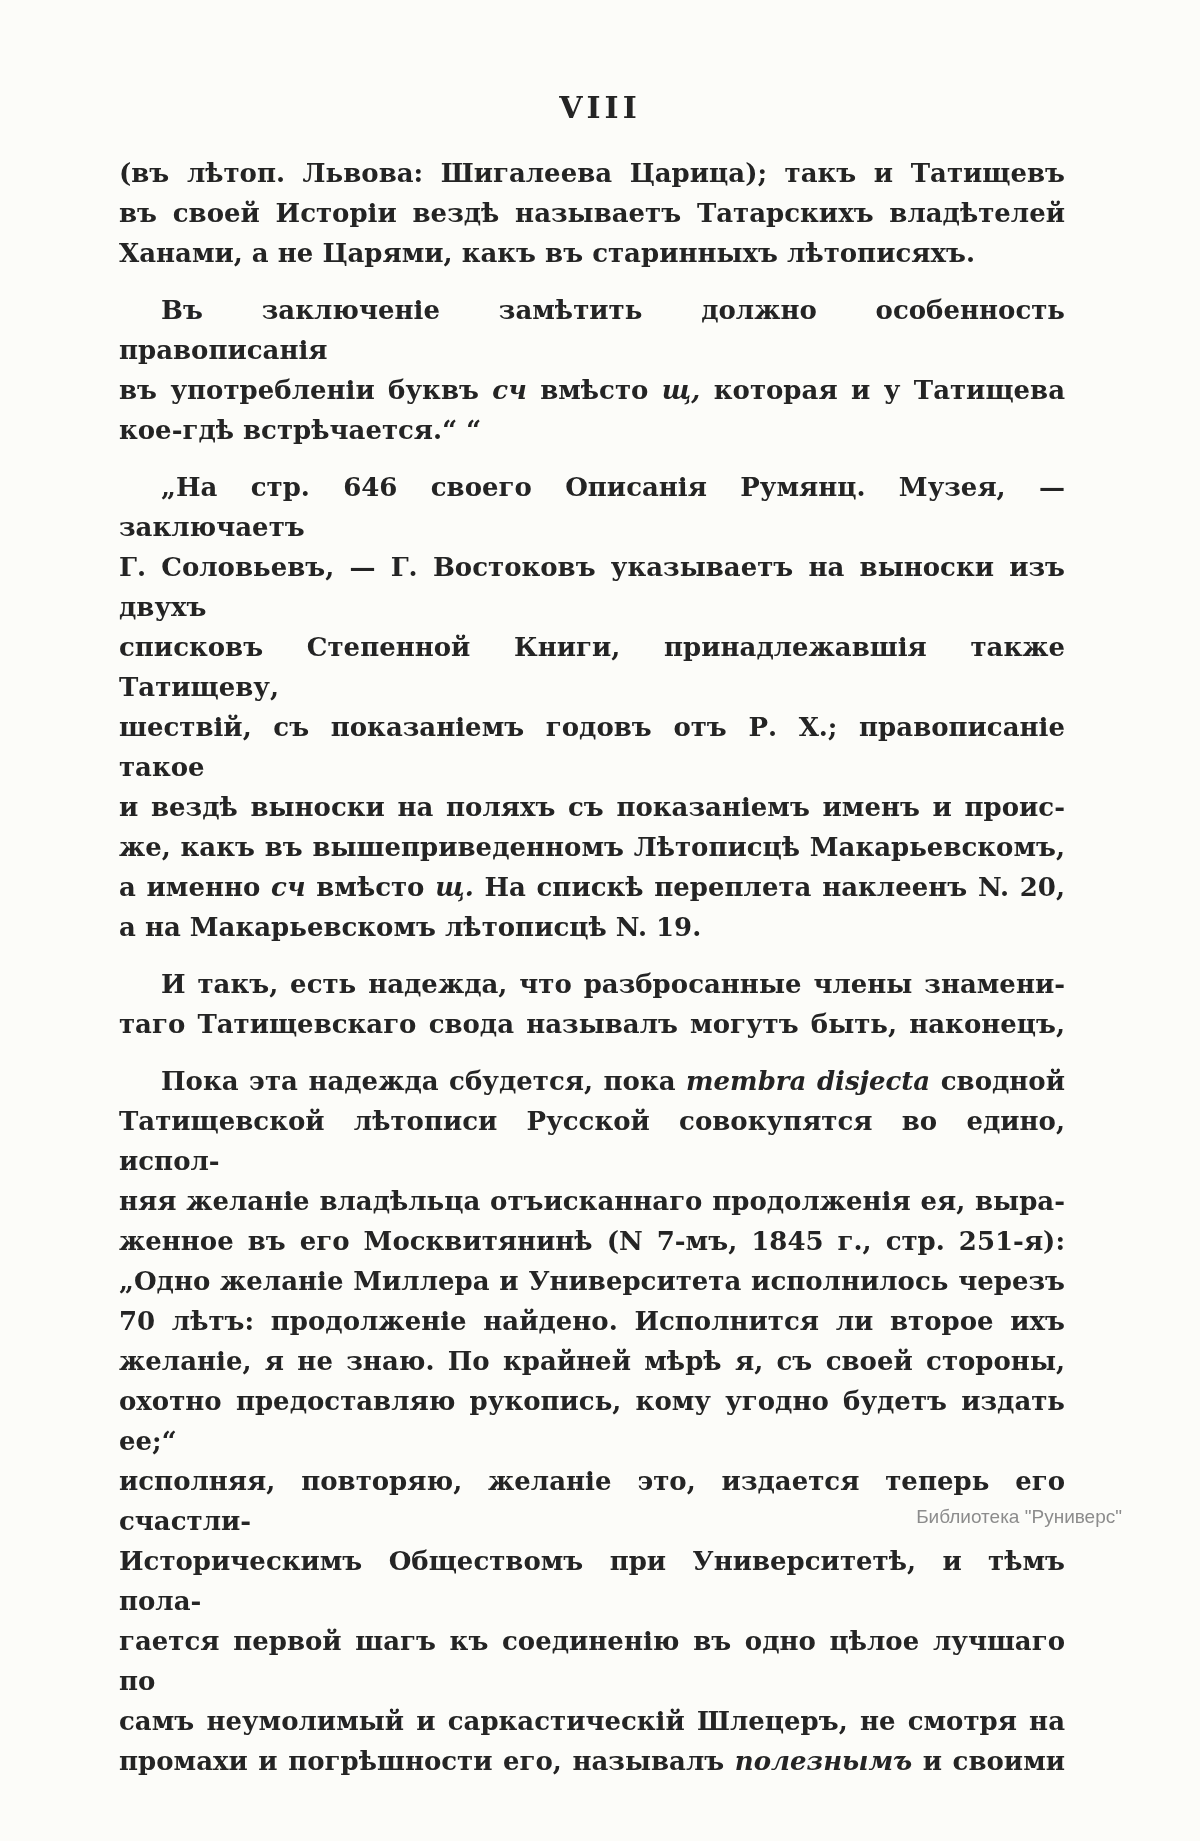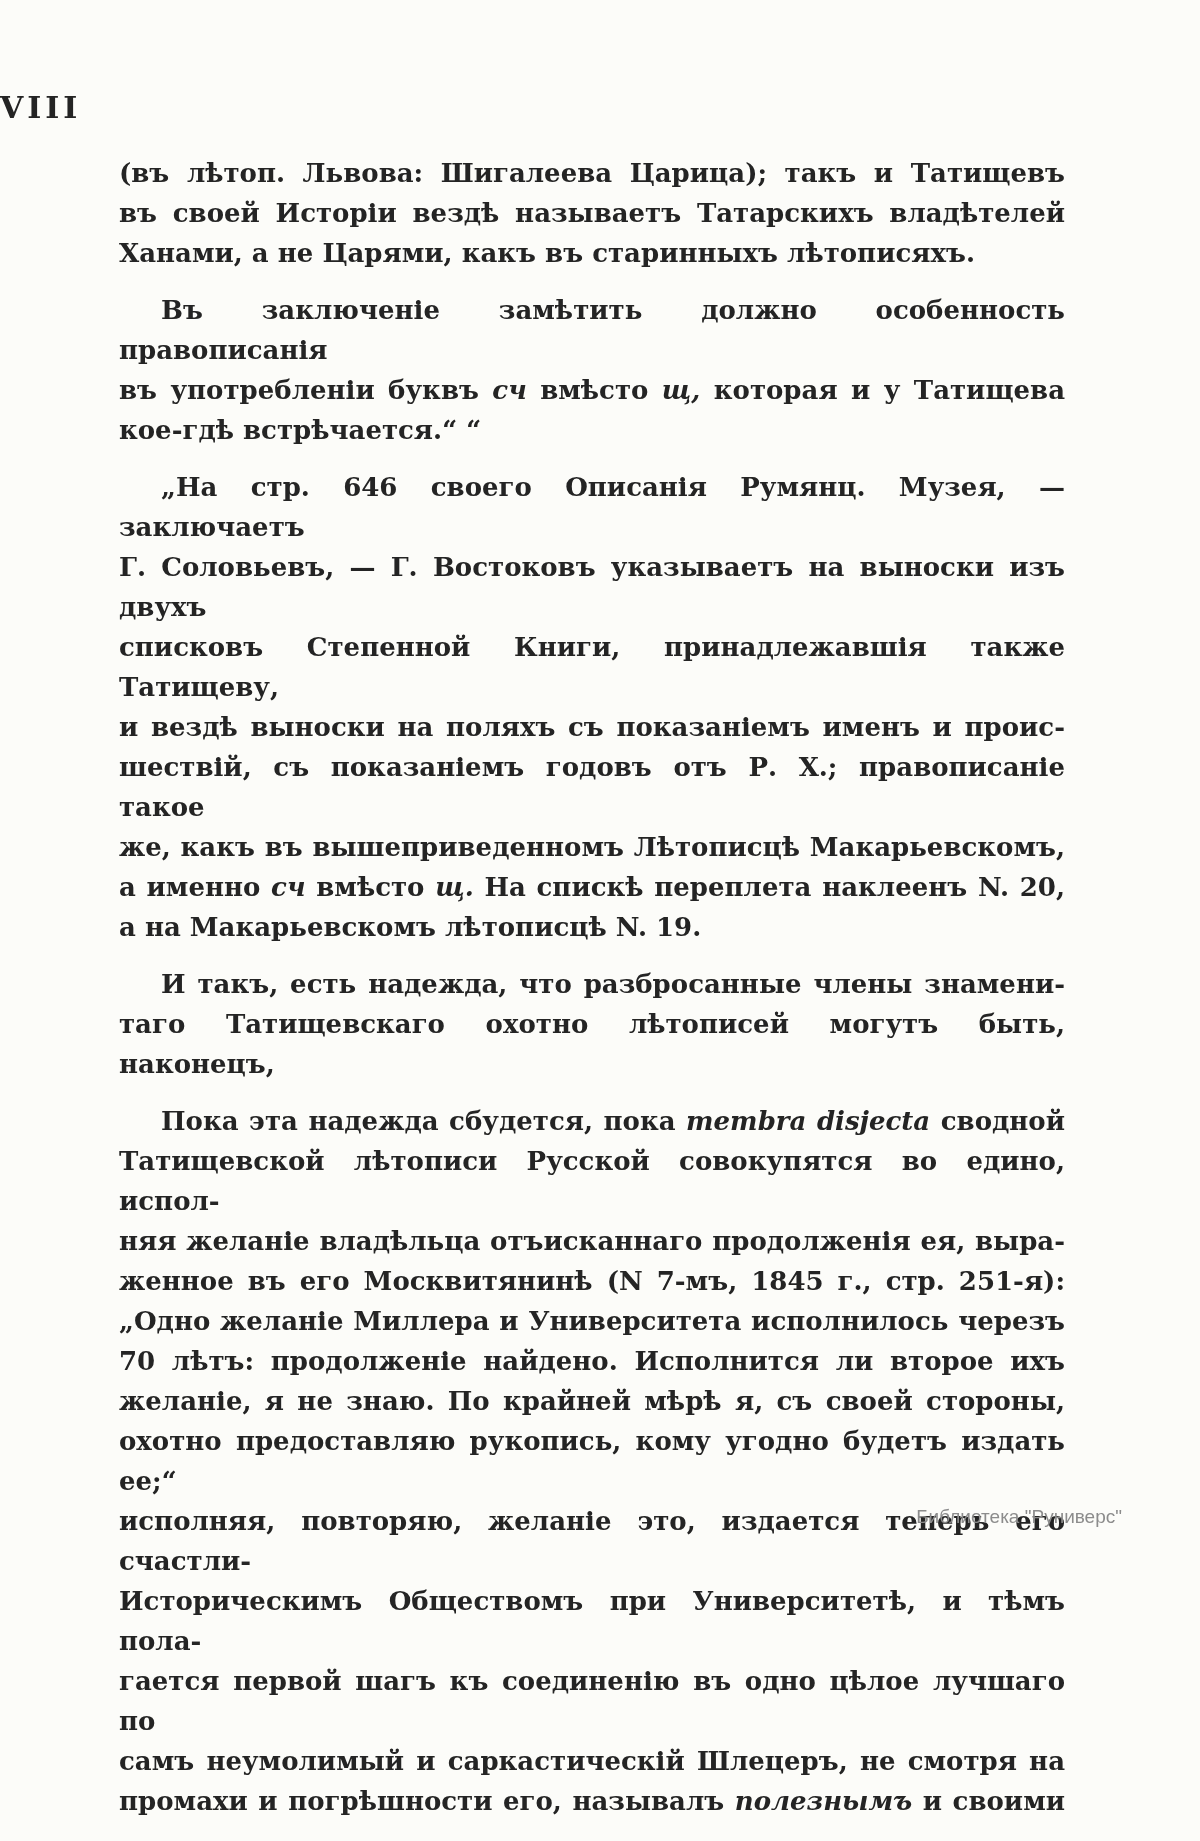--- a/index.html
+++ b/index.html
@@ -8,20 +8,21 @@
     width: 1200px;
     height: 1841px;
     margin: 0 auto;
     background: #fcfcf9;
     font-family: "DejaVu Serif", "Liberation Serif", serif;
     color: #242424;
     overflow: hidden;
   }
   .page-number {
     padding-top: 90px;
+    text-align: center;
     font-size: 30px;
     font-weight: 700;
     letter-spacing: 4px;
   }
   .text-block {
     width: 962px;
     margin: 28px auto 0 auto;
     font-size: 26px;
     font-weight: 700;
     line-height: 40px;
@@ -62,30 +63,30 @@
     <div class="para">
       <div class="ln indent">Въ заключеніе замѣтить должно особенность правописанія</div>
       <div class="ln"><span>въ употребленіи буквъ </span><span class="it">сч</span><span> вмѣсто </span><span class="it">щ,</span><span> которая и у Татищева</span></div>
       <div class="ln last">кое-гдѣ встрѣчается.“ “</div>
     </div>
 
     <div class="para">
       <div class="ln indent">„На стр. 646 своего Описанія Румянц. Музея, — заключаетъ</div>
       <div class="ln">Г. Соловьевъ, — Г. Востоковъ указываетъ на выноски изъ двухъ</div>
       <div class="ln">списковъ Степенной Книги, принадлежавшія также Татищеву,</div>
+      <div class="ln">шествій, съ показаніемъ годовъ отъ Р. Х.; правописаніе такое</div>
       <div class="ln">и вездѣ выноски на поляхъ съ показаніемъ именъ и проис-</div>
-      <div class="ln">шествій, съ показаніемъ годовъ отъ Р. Х.; правописаніе такое</div>
       <div class="ln">же, какъ въ вышеприведенномъ Лѣтописцѣ Макарьевскомъ,</div>
       <div class="ln"><span>а именно </span><span class="it">сч</span><span> вмѣсто </span><span class="it">щ.</span><span> На спискѣ переплета наклеенъ N. 20,</span></div>
       <div class="ln last">а на Макарьевскомъ лѣтописцѣ N. 19.</div>
     </div>
 
     <div class="para">
       <div class="ln indent">И такъ, есть надежда, что разбросанные члены знамени-</div>
-      <div class="ln">таго Татищевскаго охотно лѣтописей могутъ быть, наконецъ,</div>
+      <div class="ln">таго Татищевскаго свода называлъ могутъ быть, наконецъ,</div>
     </div>
 
     <div class="para">
       <div class="ln indent"><span>Пока эта надежда сбудется, пока </span><span class="it">membra disjecta</span><span> сводной</span></div>
       <div class="ln">Татищевской лѣтописи Русской совокупятся во едино, испол-</div>
       <div class="ln">няя желаніе владѣльца отъисканнаго продолженія ея, выра-</div>
       <div class="ln">женное въ его Москвитянинѣ (N 7-мъ, 1845 г., стр. 251-я):</div>
       <div class="ln">„Одно желаніе Миллера и Университета исполнилось черезъ</div>
       <div class="ln">70 лѣтъ: продолженіе найдено. Исполнится ли второе ихъ</div>
       <div class="ln">желаніе, я не знаю. По крайней мѣрѣ я, съ своей стороны,</div>

